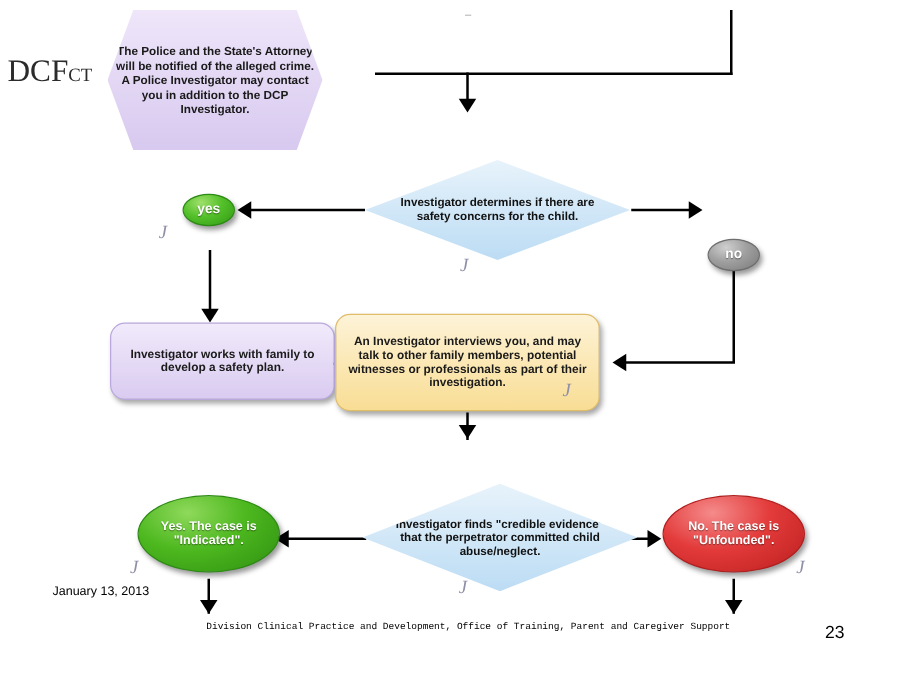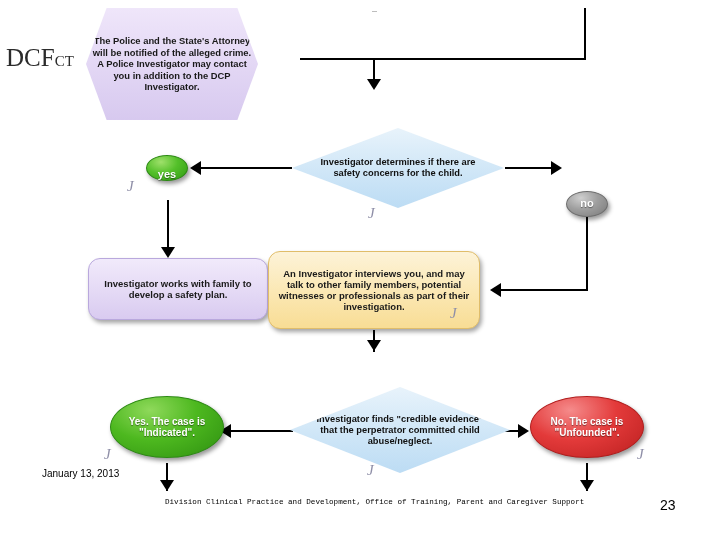--- a/index.html
+++ b/index.html
@@ -152,21 +152,21 @@
   <div class="arrow arrow-down" style="left:580px;top:480px;"></div>
 
   <div class="shape hex" style="left:86px;top:8px;">
     <span class="txt">The Police and the State's Attorney will be notified of the alleged crime.  A Police Investigator may contact you in addition to the DCP Investigator.</span>
   </div>
 
   <div class="shape diamond" style="left:292px;top:128px;width:212px;height:80px;">
     <span class="txt">Investigator determines if there are safety concerns for the child.</span>
   </div>
 
-  <div class="shape pill green-sm" style="left:146px;top:155px;width:42px;height:26px;align-items:flex-end;">
+  <div class="shape pill green-sm" style="left:146px;top:155px;width:42px;height:26px;">
     <span class="txt">yes</span>
   </div>
 
   <div class="shape pill grey-sm" style="left:566px;top:155px;width:42px;height:26px;margin-top:36px;">
     <span class="txt">no</span>
   </div>
 
   <div class="shape rrect purple" style="left:88px;top:258px;width:180px;height:62px;">
     <span class="txt">Investigator works with family to  develop a safety plan.</span>
   </div>

